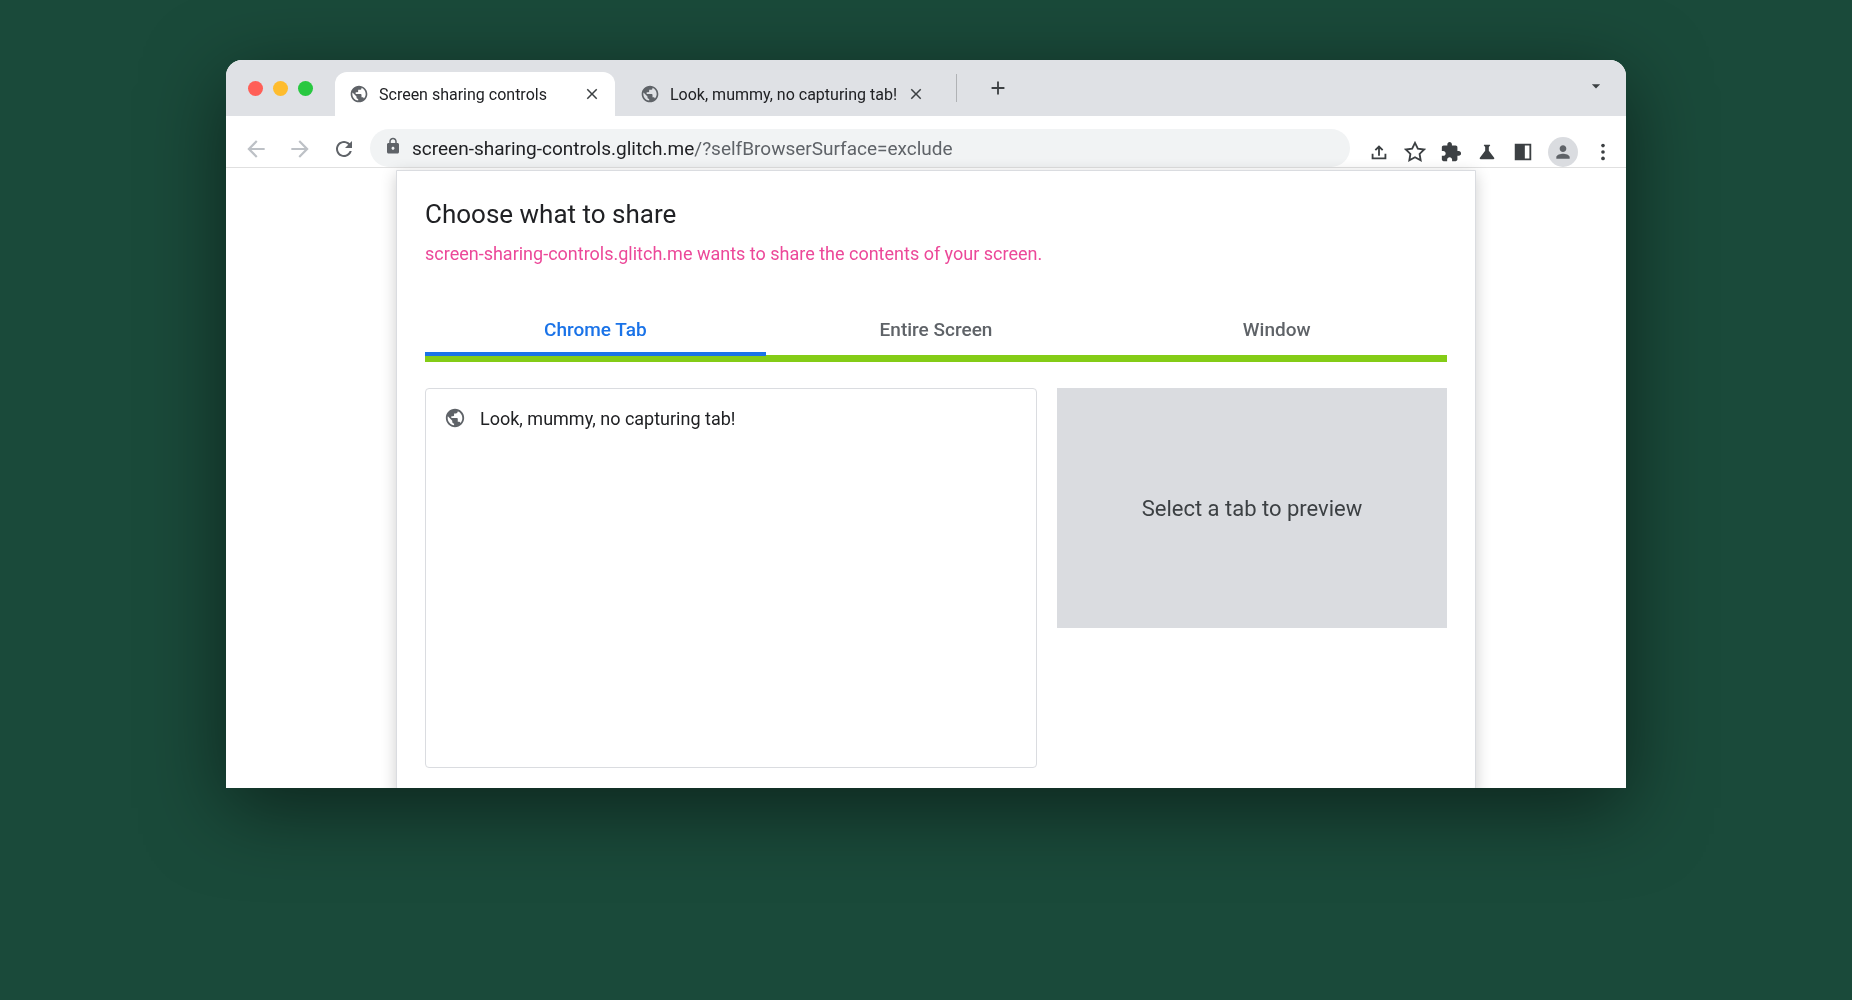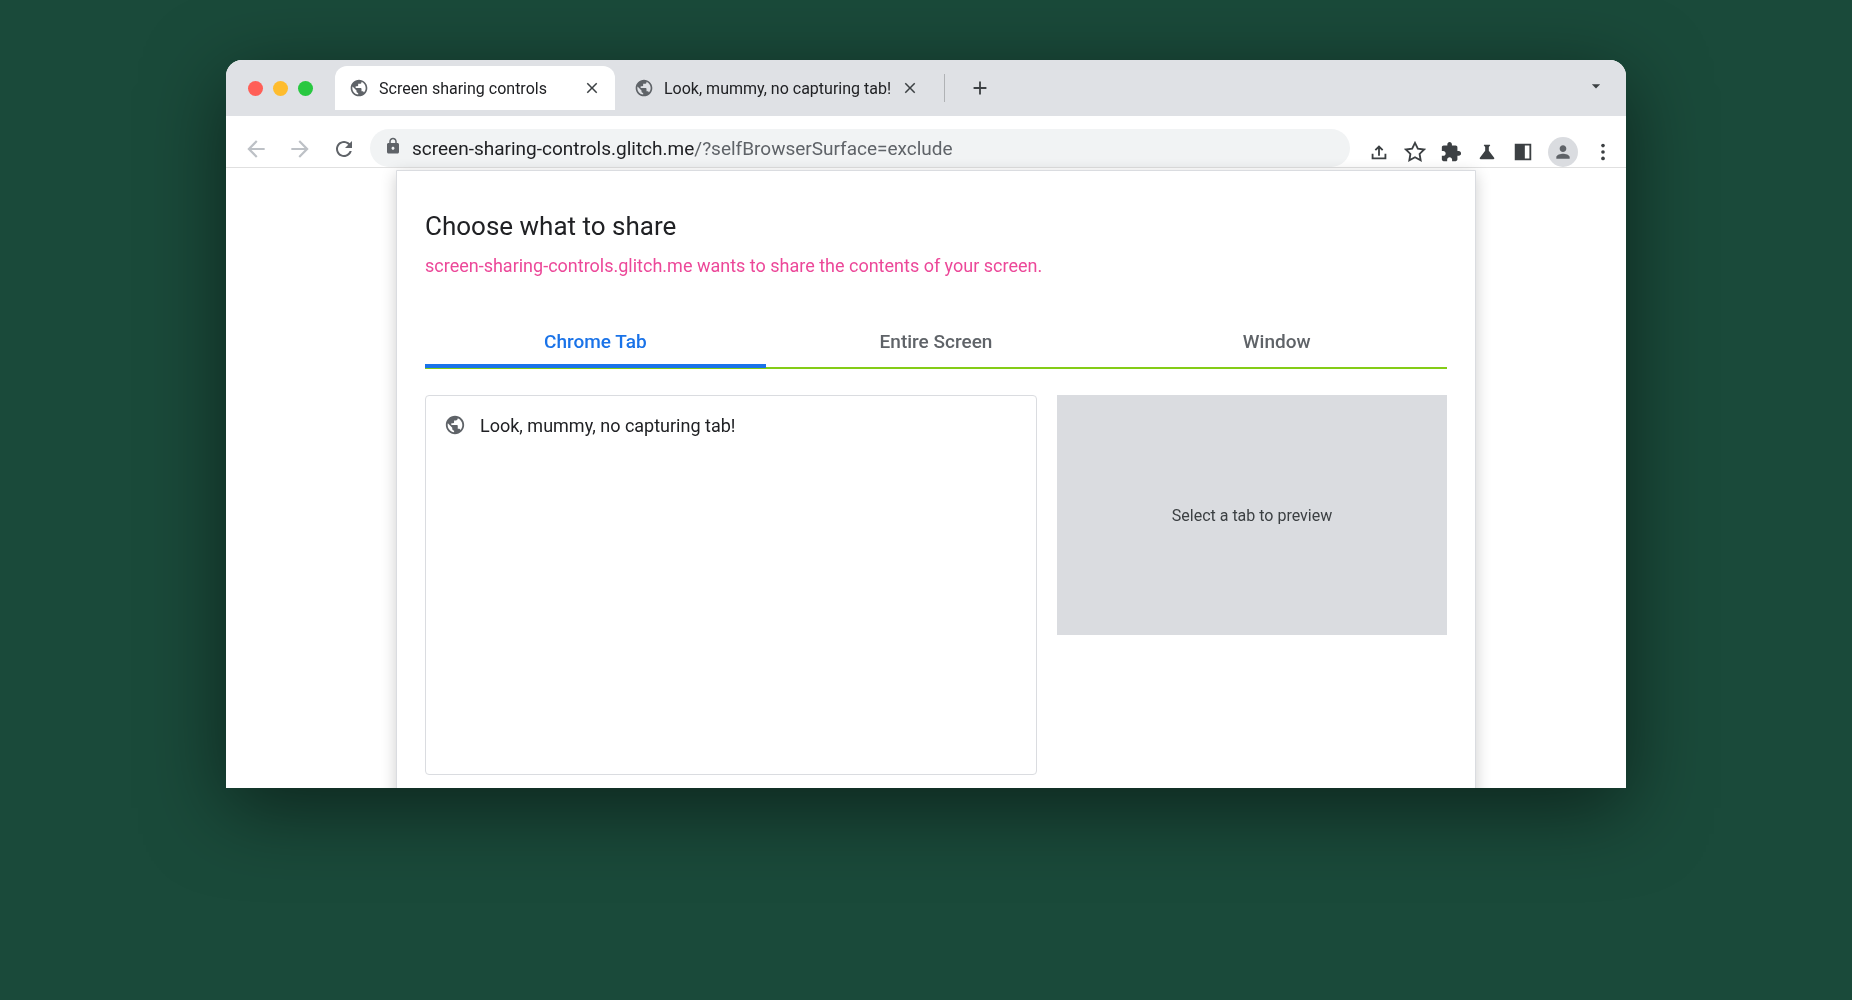--- a/index.html
+++ b/index.html
@@ -47,23 +47,23 @@
       width: 15px;
       height: 15px;
       border-radius: 50%;
     }
     .tl-red { background: #ff5f57; }
     .tl-yellow { background: #febc2e; }
     .tl-green { background: #28c840; }
     
     .tabs {
       display: flex;
-      align-items: center;
+      align-items: flex-end;
       height: 100%;
-      gap: 5px;
+      gap: 11px;
     }
     
     .tab {
       display: flex;
       align-items: center;
       height: 44px;
       padding: 0 14px;
       border-radius: 12px 12px 0 0;
       gap: 10px;
       min-width: 280px;
@@ -222,40 +222,40 @@
     
     .share-dialog {
       position: absolute;
       top: 2px;
       left: 170px;
       width: 1080px;
       background: #fff;
       border: 1px solid #dadce0;
       border-radius: 0 0 10px 10px;
       box-shadow: 0 4px 16px rgba(0,0,0,0.2);
-      padding: 40px 28px 28px 28px;
+      padding: 28px 28px 28px 28px;
       z-index: 100;
     }
     
     .dialog-title {
       font-size: 26px;
       font-weight: 400;
       color: #202124;
       margin-bottom: 14px;
     }
     
     .dialog-subtitle {
       font-size: 18px;
       color: #ec4899;
       margin-bottom: 40px;
     }
     
     .share-tabs {
       display: flex;
-      border-bottom: 2px solid #84cc16;
+      border-bottom: 7px solid #84cc16;
     }
     
     .share-tab {
       flex: 1;
       text-align: center;
       padding: 14px 0;
       font-size: 19px;
       font-weight: 500;
       color: #5f6368;
       cursor: pointer;
@@ -309,21 +309,21 @@
       color: #202124;
     }
     
     .preview-pane {
       width: 390px;
       height: 240px;
       background: #dadce0;
       display: flex;
       align-items: center;
       justify-content: center;
-      font-size: 16px;
+      font-size: 22px;
       color: #3c4043;
     }
   </style>
 </head>
 <body>
 
 <div class="browser-window">
 
   <div class="title-bar">
     <div class="traffic-lights">

